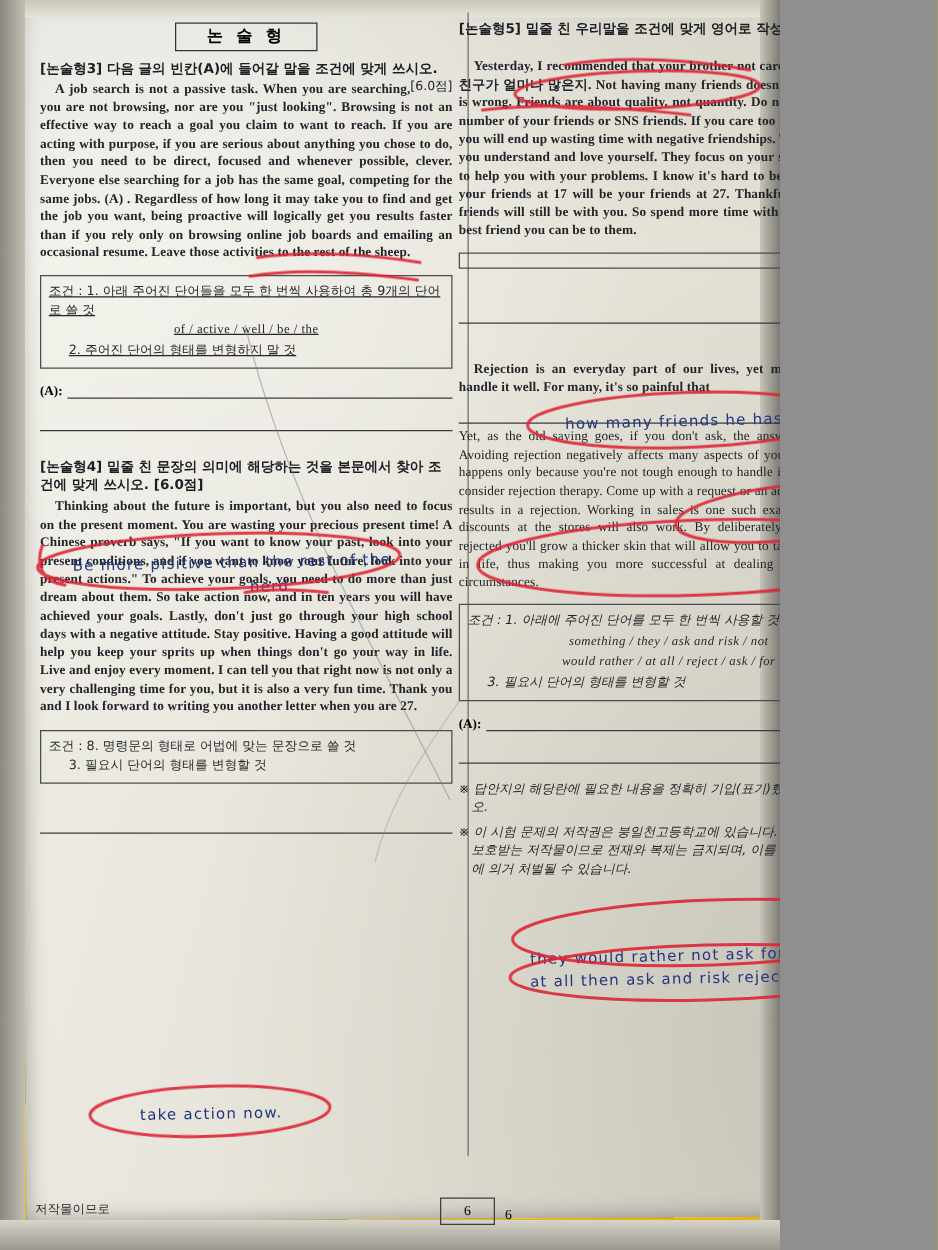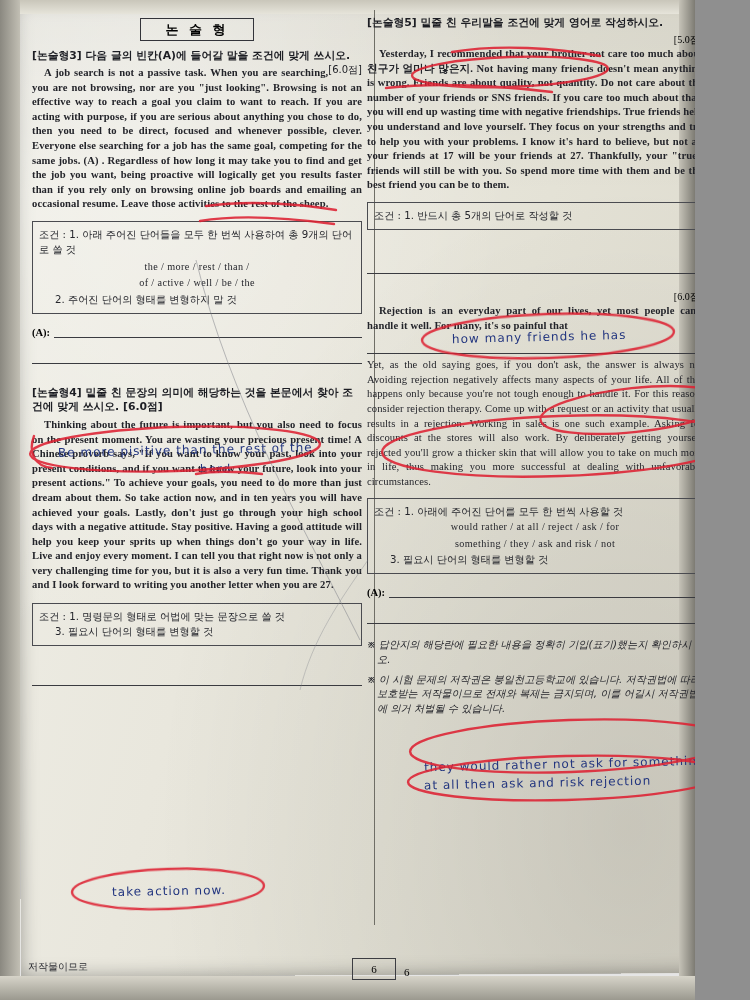--- a/index.html
+++ b/index.html
@@ -2,24 +2,24 @@
 <html><head>
 <meta charset="utf-8">
 <style>
   html, body {
     margin: 0;
     padding: 0;
     background: #8f8f8f;
   }
   #page {
     position: relative;
-    width: 695px;
+    width: 624px;
     height: 1000px;
     overflow: hidden;
-    background: #e5e5e5;
+    background: #eab308;
     font-family: "Liberation Serif", serif;
   }
   
   .sheet {
     position: absolute;
     left: 18px;
     top: 0px;
     width: 716px;
     height: 975px;
     background: linear-gradient(105deg, #efeee6 0%, #e9e7dd 35%, #e4e2d6 60%, #dbd8cb 100%);
@@ -151,26 +151,25 @@
       <span style="border:1.2px solid #33343a;padding:3px 24px;font-size:13px;font-weight:bold;letter-spacing:3px;font-family:'DejaVu Sans',sans-serif;">논 술 형</span>
     </div>
 
     <div>
       <div class="qhead ko">
         <span>[논술형3] 다음 글의 빈칸(A)에 들어갈 말을 조건에 맞게 쓰시오.</span>
         <span class="pts">[6.0점]</span>
       </div>
       <div class="txt indent">A job search is not a passive task. When you are searching, you are not browsing, nor are you "just looking". Browsing is not an effective way to reach a goal you claim to want to reach. If you are acting with purpose, if you are serious about anything you chose to do, then you need to be direct, focused and whenever possible, clever. Everyone else searching for a job has the same goal, competing for the same jobs.                (A)               . Regardless of how long it may take you to find and get the job you want, being proactive will logically get you results faster than if you rely only on browsing online job boards and emailing an occasional resume. Leave those activities to the rest of the sheep.</div>
 
-      <div class="cond-box" style="margin-top:9px;">
+      <div class="cond-box" style="margin-top:9px;text-decoration:underline;">
         <div class="ko">
           <span>조건 :</span>
           <span>1. 아래 주어진 단어들을 모두 한 번씩 사용하여 총 9개의 단어로 쓸 것</span>
         </div>
-        <div class="words" style="margin:2px 0 1px 0;">the / more / rest / than /</div>
         <div class="words" style="margin-bottom:2px;">of / active / well / be / the</div>
         <div class="ko" style="padding-left:16px;">2. 주어진 단어의 형태를 변형하지 말 것</div>
       </div>
 
       <div class="ansrow">
         <span class="lbl">(A):</span>
         <span class="line"></span>
       </div>
       <div class="ansline" style="margin-top:8px;"></div>
     </div>
@@ -178,61 +177,57 @@
     <div style="margin-top:22px;">
       <div class="qhead ko">
         <span>[논술형4] 밑줄 친 문장의 의미에 해당하는 것을 본문에서 찾아 조건에 맞게 쓰시오.</span>
         <span>[6.0점]</span>
       </div>
       <div class="txt indent" style="margin-top:4px;">Thinking about the future is important, but you also need to focus on the present moment. You are wasting your precious present time! A Chinese proverb says, "If you want to know your past, look into your present conditions, and if you want to know your future, look into your present actions." To achieve your goals, you need to do more than just dream about them. So take action now, and in ten years you will have achieved your goals. Lastly, don't just go through your high school days with a negative attitude. Stay positive. Having a good attitude will help you keep your sprits up when things don't go your way in life. Live and enjoy every moment. I can tell you that right now is not only a very challenging time for you, but it is also a very fun time. Thank you and I look forward to writing you another letter when you are 27.</div>
 
       <div class="cond-box" style="margin-top:10px;">
         <div class="ko">
           <span>조건 :</span>
-          <span>1. 명령문의 형태로 어법에 맞는 문장으로 쓸 것</span>
+          <span>8. 명령문의 형태로 어법에 맞는 문장으로 쓸 것</span>
         </div>
         <div class="ko" style="padding-left:16px;">3. 필요시 단어의 형태를 변형할 것</div>
       </div>
       <div class="ansline" style="margin-top:22px;"></div>
     </div>
 
   </div>
 
   <div class="col col-right">
     <div style="height:16px"></div>
 
     <div>
       <div class="qhead ko">
         <span>[논술형5] 밑줄 친 우리말을 조건에 맞게 영어로 작성하시오.</span>
       </div>
       <div style="text-align:right;font-size:10px;">[5.0점]</div>
       <div class="txt indent">Yesterday, I recommended that your brother not care too much about 친구가 얼마나 많은지. Not having many friends doesn't mean anything is wrong. Friends are about quality, not quantity. Do not care about the number of your friends or SNS friends. If you care too much about that, you will end up wasting time with negative friendships. True friends help you understand and love yourself. They focus on your strengths and try to help you with your problems. I know it's hard to believe, but not all your friends at 17 will be your friends at 27. Thankfully, your "true" friends will still be with you. So spend more time with them and be the best friend you can be to them.</div>
 
       <div class="cond-box" style="margin-top:9px;">
-        <div class="ko">
-          <span>조건 :</span>
-          <span>1. 반드시 총 5개의 단어로 작성할 것</span>
-        </div>
       </div>
       <div class="ansline" style="margin-top:26px;"></div>
     </div>
 
     <div style="margin-top:16px;">
       <div style="text-align:right;font-size:10px;">[6.0점]</div>
       <div class="txt indent">Rejection is an everyday part of our lives, yet most people can't handle it well. For many, it's so painful that</div>
       <div class="ansline" style="margin-top:3px;"></div>
       <div class="txt" style="margin-top:4px;">Yet, as the old saying goes, if you don't ask, the answer is always no. Avoiding rejection negatively affects many aspects of your life. All of that happens only because you're not tough enough to handle it. For this reason, consider rejection therapy. Come up with a request or an activity that usually results in a rejection. Working in sales is one such example. Asking for discounts at the stores will also work. By deliberately getting yourself rejected you'll grow a thicker skin that will allow you to take on much more in life, thus making you more successful at dealing with unfavorable circumstances.</div>
 
-      <div class="cond-box" style="margin-top:9px;">
+      <div class="cond-box" style="margin-top:9px;font-style:italic;">
         <div class="ko">
           <span>조건 :</span>
           <span>1. 아래에 주어진 단어를 모두 한 번씩 사용할 것</span>
         </div>
+        <div class="words" style="margin:2px 0 1px 0;">something / they / ask and risk / not</div>
         <div class="words" style="margin-bottom:2px;">would rather / at all / reject / ask / for</div>
-        <div class="words" style="margin:2px 0 1px 0;">something / they / ask and risk / not</div>
         <div class="ko" style="padding-left:16px;">3. 필요시 단어의 형태를 변형할 것</div>
       </div>
 
       <div class="ansrow">
         <span class="lbl">(A):</span>
         <span class="line"></span>
       </div>
       <div class="ansline" style="margin-top:8px;"></div>
     </div>
 

